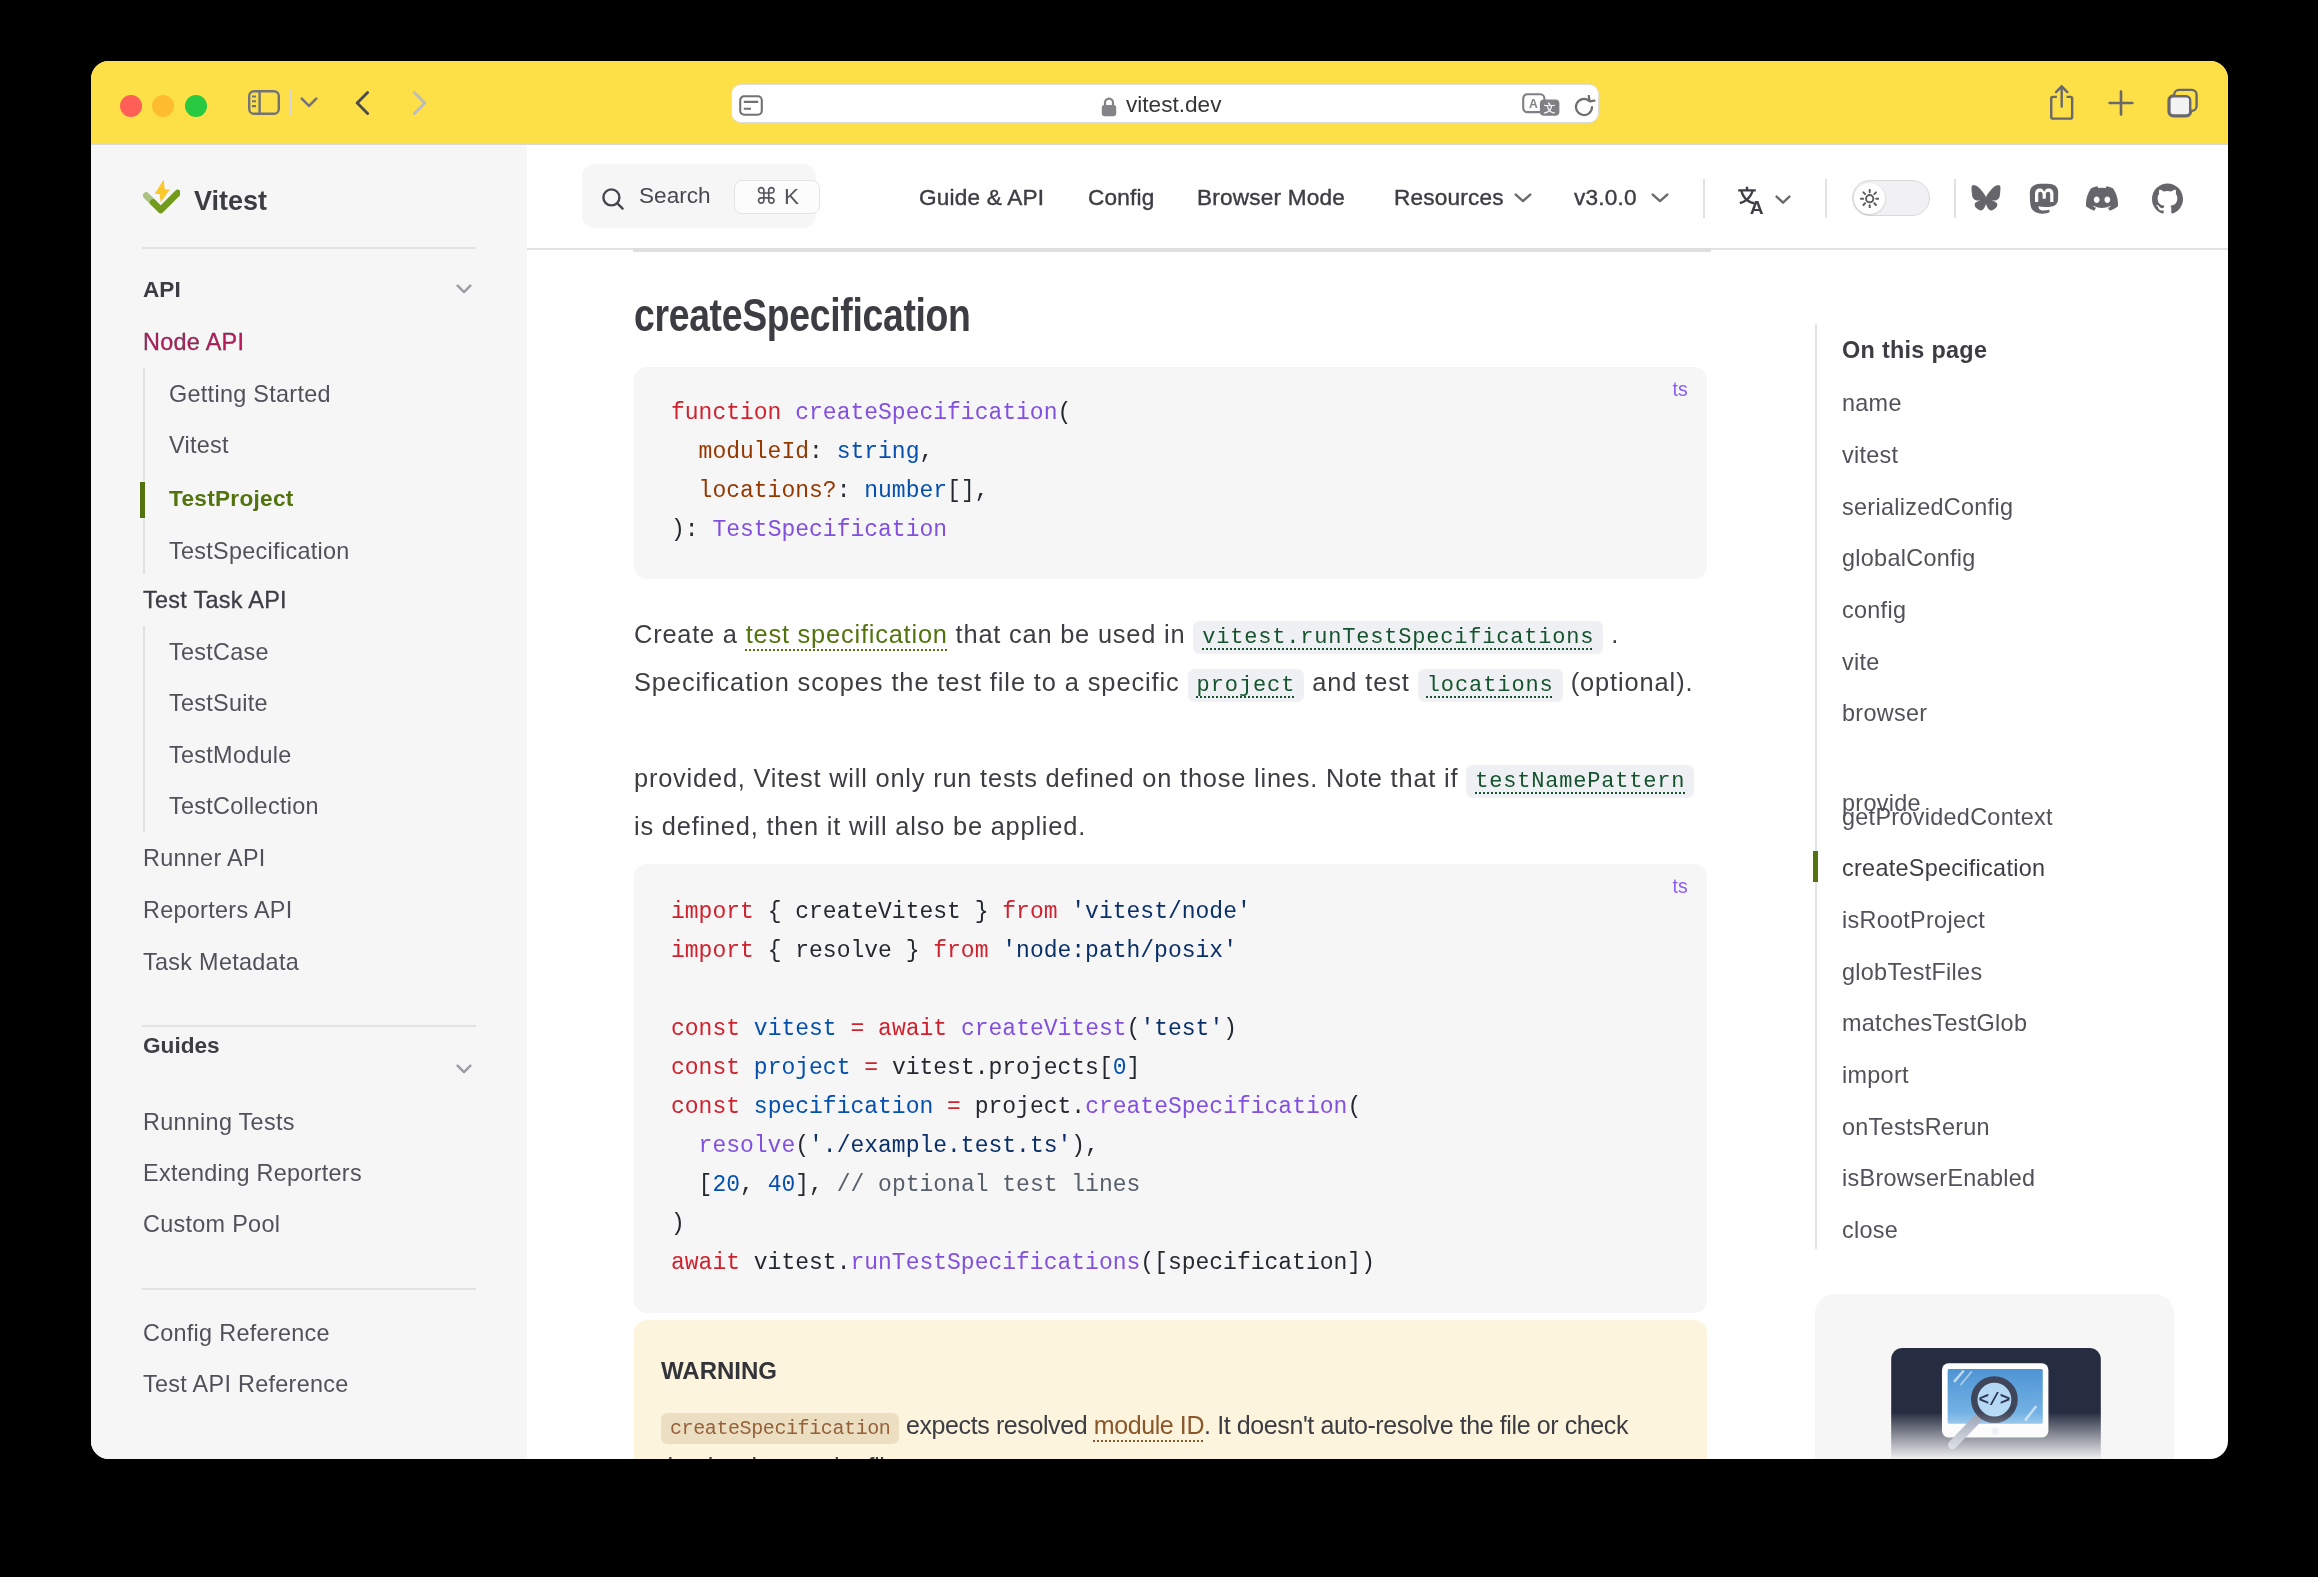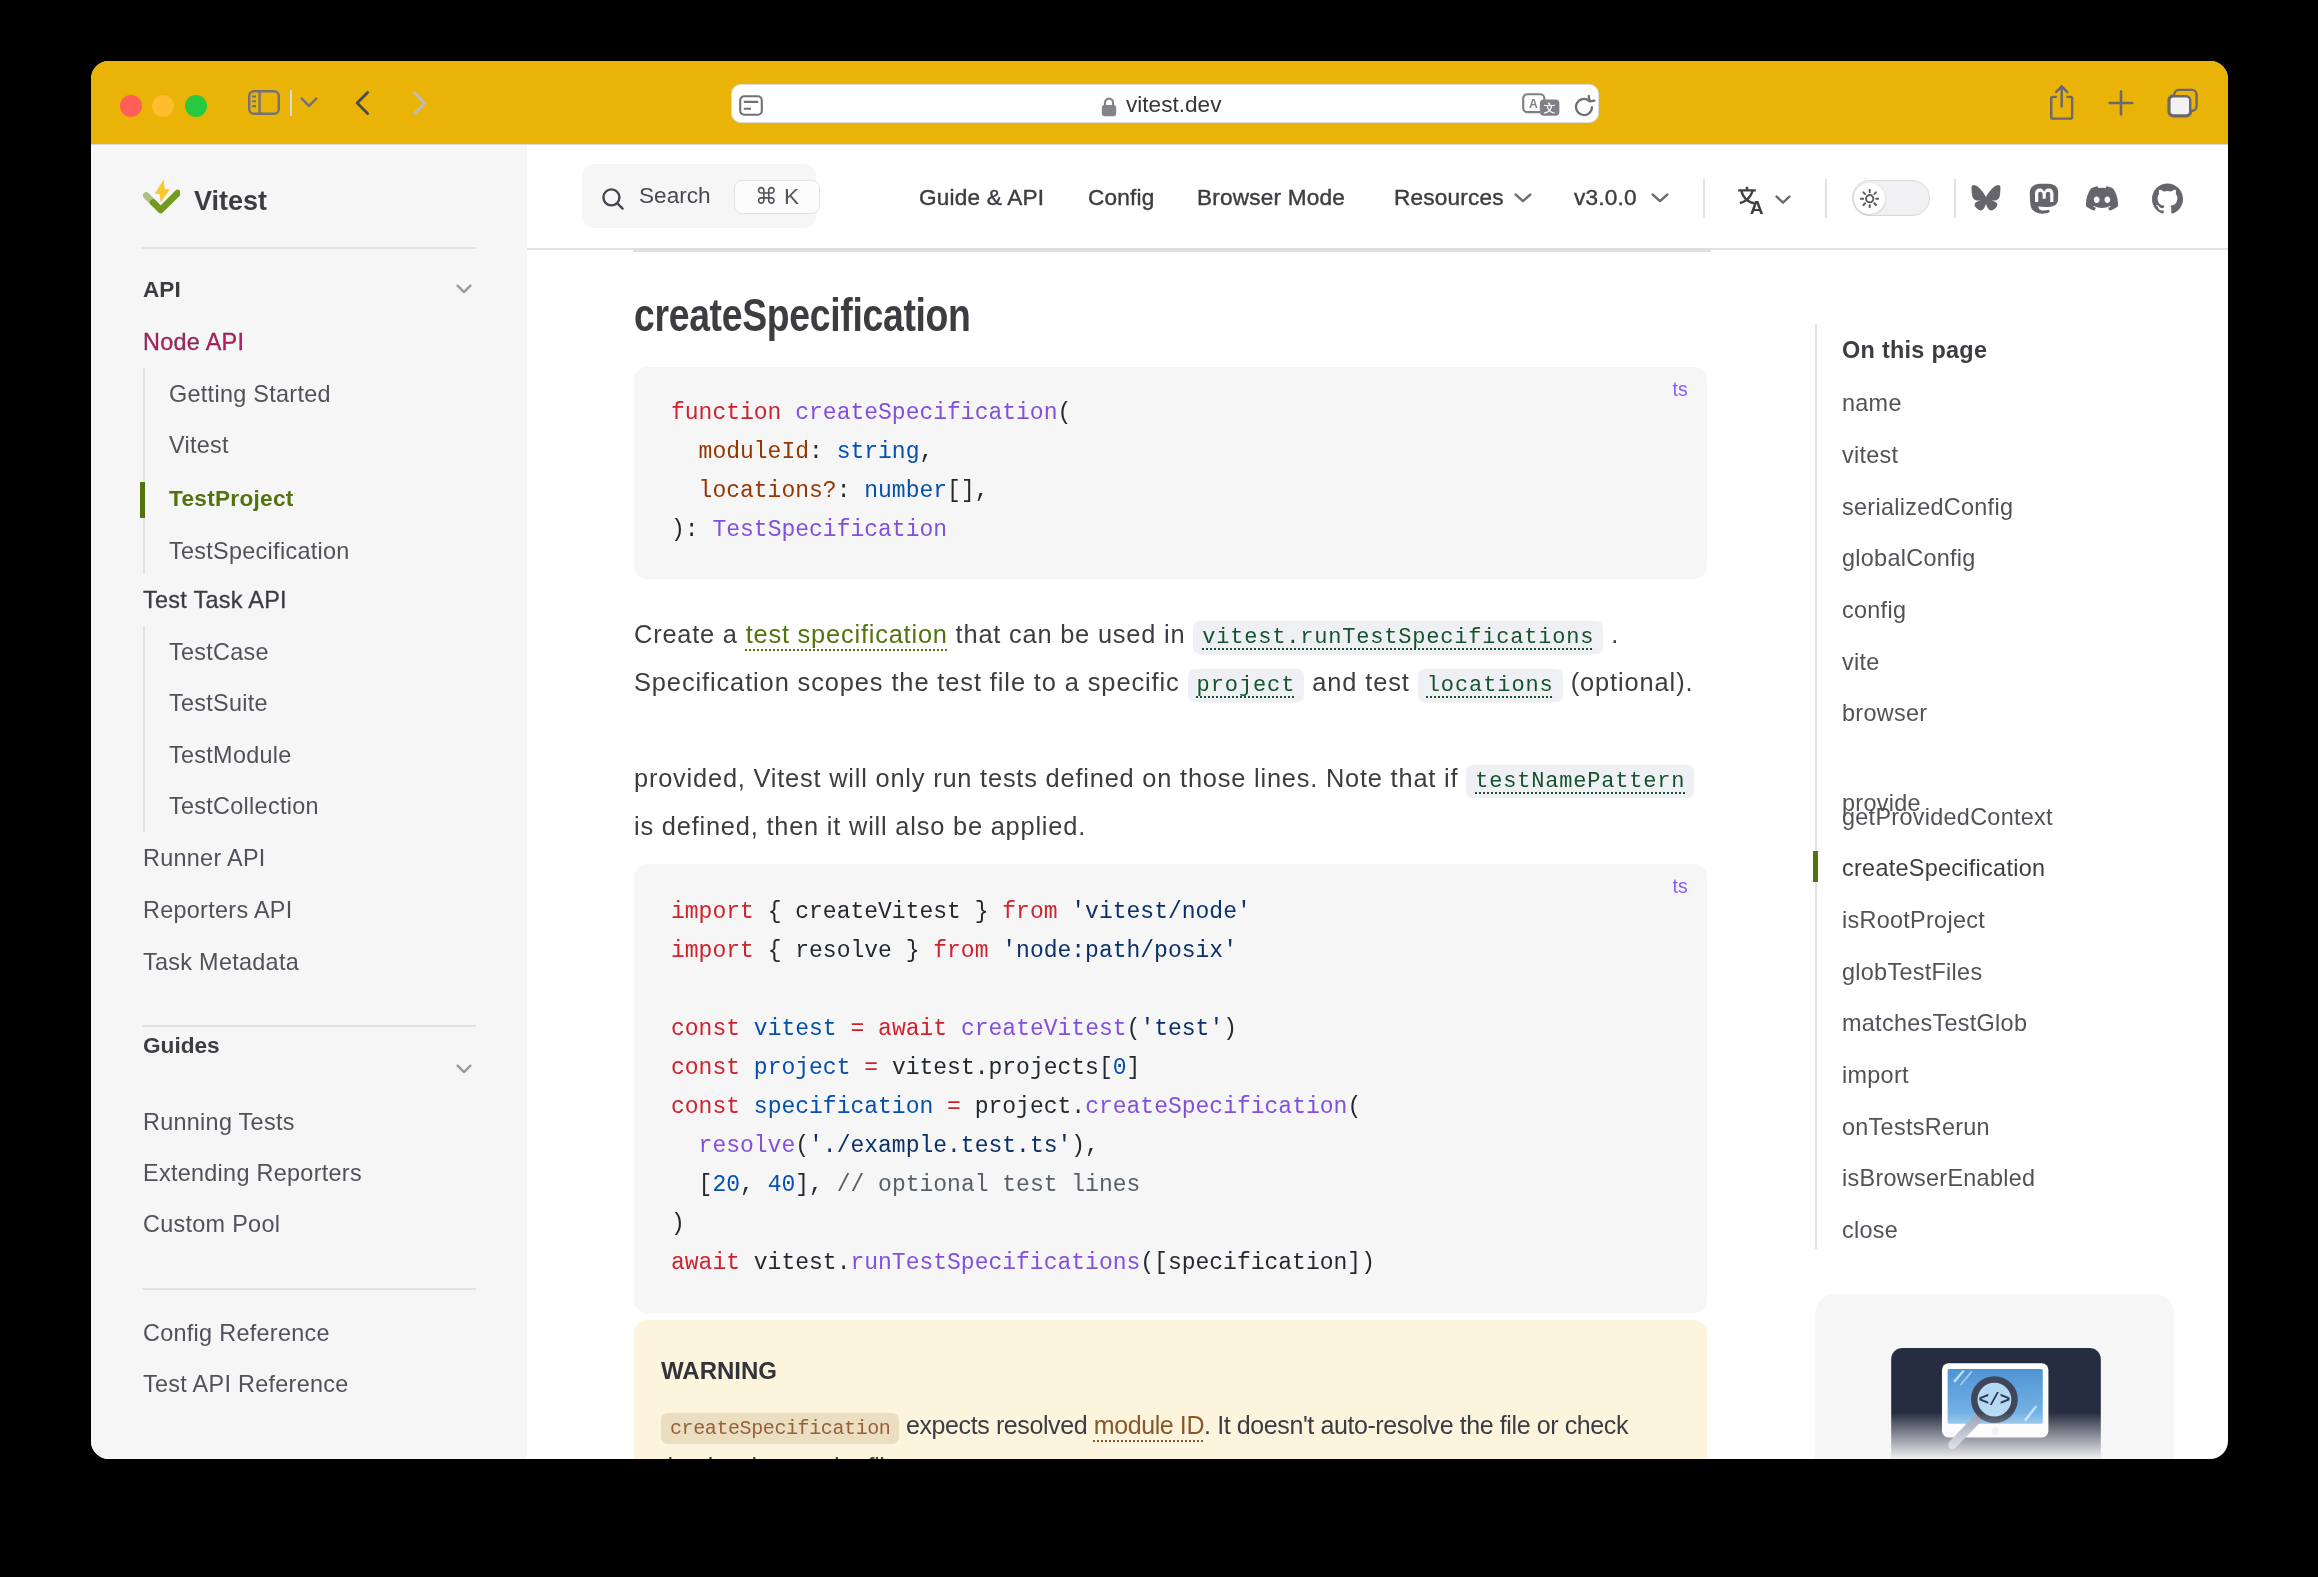--- a/index.html
+++ b/index.html
@@ -4,21 +4,21 @@
 <style>
   * { margin:0; padding:0; box-sizing:border-box; }
   html,body { width:2319px; height:1578px; background:#000; overflow:hidden; }
   body { font-family:"Liberation Sans", sans-serif; }
   #win { position:absolute; left:91px; top:61px; width:2137px; height:1398px;
          border-radius:18px; background:#fff; overflow:hidden; }
   .abs { position:absolute; }
 
   
   #titlebar { position:absolute; left:0; top:0; width:100%; height:84px;
-              background:#eab308; border-bottom:1.6px solid #d9d8d9; }
+              background:#fde047; border-bottom:1.6px solid #d9d8d9; }
   .tl { position:absolute; top:34px; width:22px; height:22px; border-radius:50%; }
 
   
   #sidebar { position:absolute; left:0; top:84px; width:436px; height:1318px; background:#f6f6f7; }
   .snav { position:absolute; font-size:23.4px; line-height:26px; color:#515159; white-space:nowrap; letter-spacing:0.3px; }
   .snav.b { color:#3c3c43; font-weight:700; font-size:22.6px; letter-spacing:0px; }
   .sdiv { position:absolute; left:51px; width:334px; height:1.6px; background:#e2e2e3; }
   .gline { position:absolute; left:52px; width:1.6px; background:#e2e2e3; }
 
   

